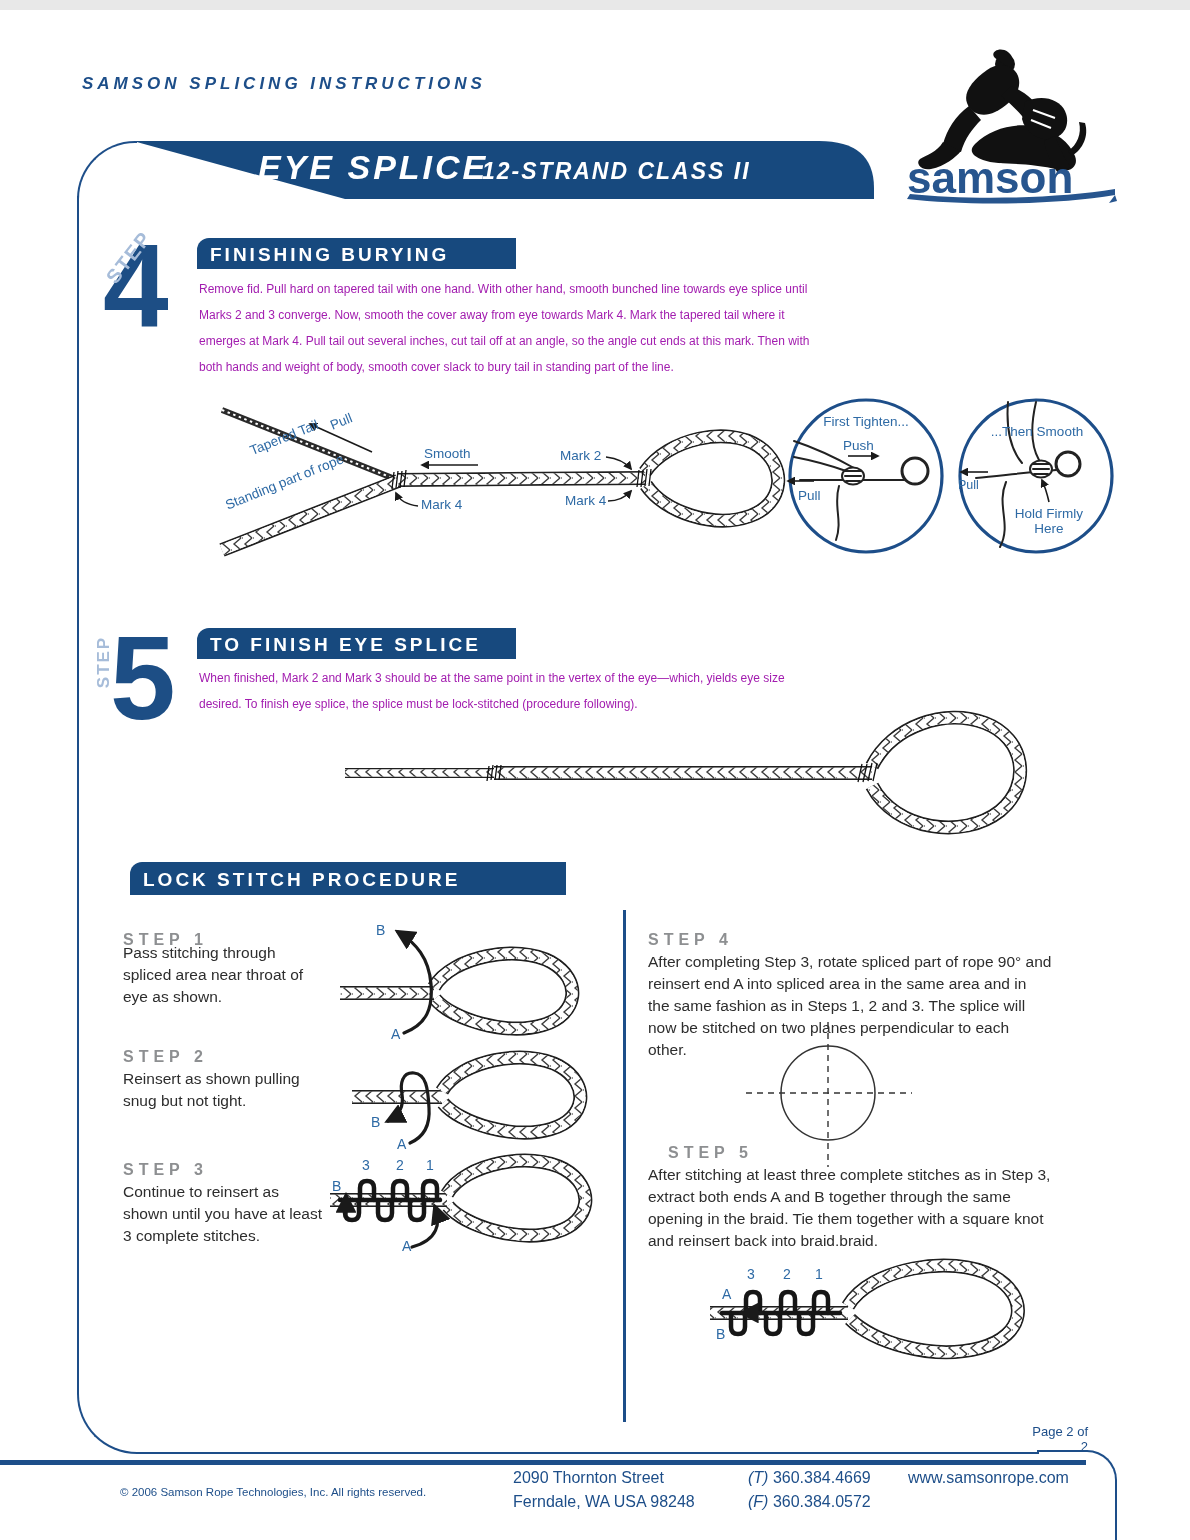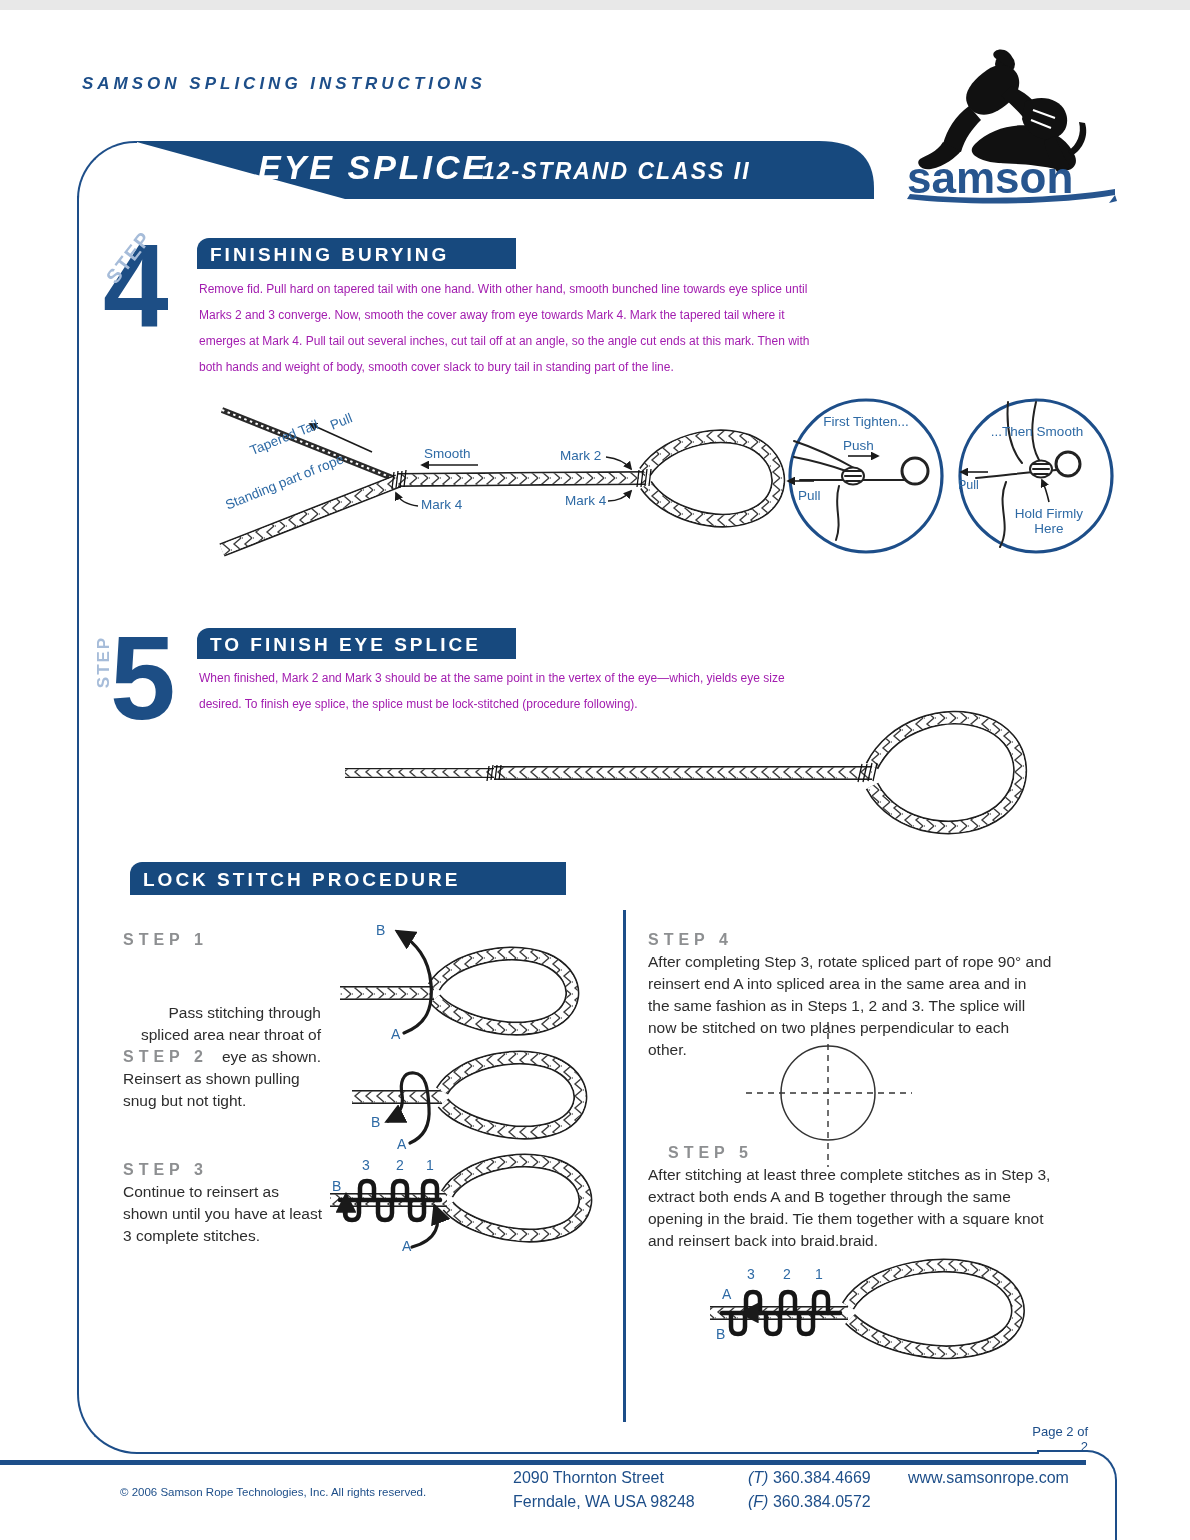--- a/index.html
+++ b/index.html
@@ -286,21 +286,21 @@
 
   <div class="abs stepword" style="left:78px;top:642px;transform:rotate(-90deg);font-size:17px;">STEP</div>
   <div class="abs stepnum" style="left:110px;top:622px;">5</div>
   <div class="abs sec-head" style="left:197px;top:618px;width:319px;height:31px;">TO FINISH EYE SPLICE</div>
   <div class="abs bodytext" style="left:199px;top:655px;width:628px;">When finished, Mark 2 and Mark 3 should be at the same point in the vertex of the eye—which, yields eye size desired. To finish eye splice, the splice must be lock-stitched (procedure following).</div>
 
   <div class="abs sec-head" style="left:130px;top:852px;width:436px;height:33px;padding-top:7px;">LOCK STITCH PROCEDURE</div>
   <div class="abs divider"></div>
 
   <div class="abs glabel" style="left:123px;top:921px;">STEP 1</div>
-  <div class="abs coltext" style="left:123px;top:992px;width:198px;text-align:right;">Pass stitching through spliced area near throat of eye as shown.</div>
+  <div class="abs coltext" style="left:123px;top:932px;width:198px;">Pass stitching through spliced area near throat of eye as shown.</div>
 
   <div class="abs glabel" style="left:123px;top:1038px;">STEP 2</div>
   <div class="abs coltext" style="left:123px;top:1058px;width:210px;">Reinsert as shown pulling snug but not tight.</div>
 
   <div class="abs glabel" style="left:123px;top:1151px;">STEP 3</div>
   <div class="abs coltext" style="left:123px;top:1171px;width:200px;">Continue to reinsert as shown until you have at least 3 complete stitches.</div>
 
   <div class="abs glabel" style="left:648px;top:921px;">STEP 4</div>
   <div class="abs coltext" style="left:648px;top:941px;width:404px;">After completing Step 3, rotate spliced part of rope 90° and reinsert end A into spliced area in the same area and in the same fashion as in Steps 1, 2 and 3. The splice will now be stitched on two planes perpendicular to each other.</div>
 

